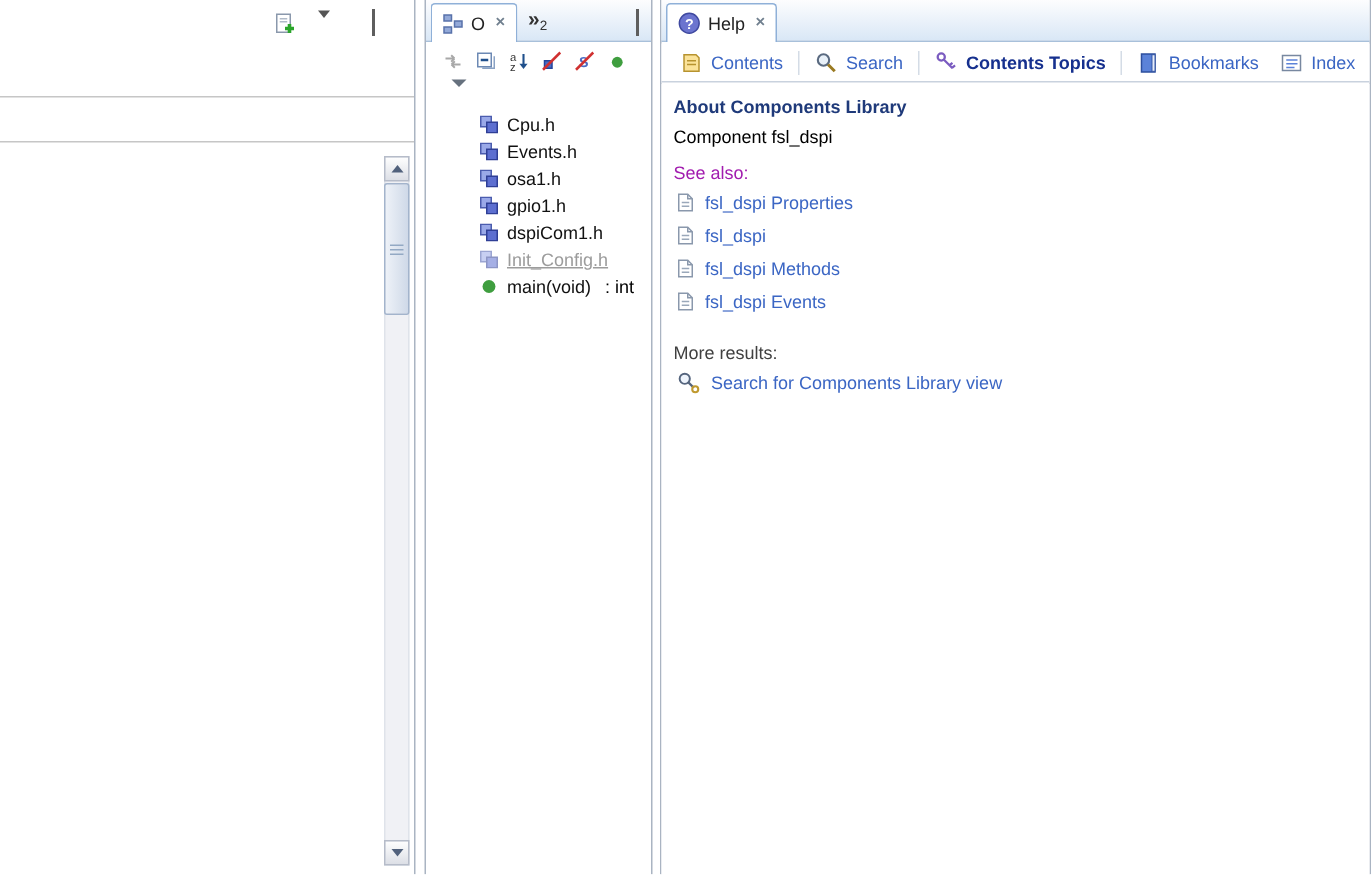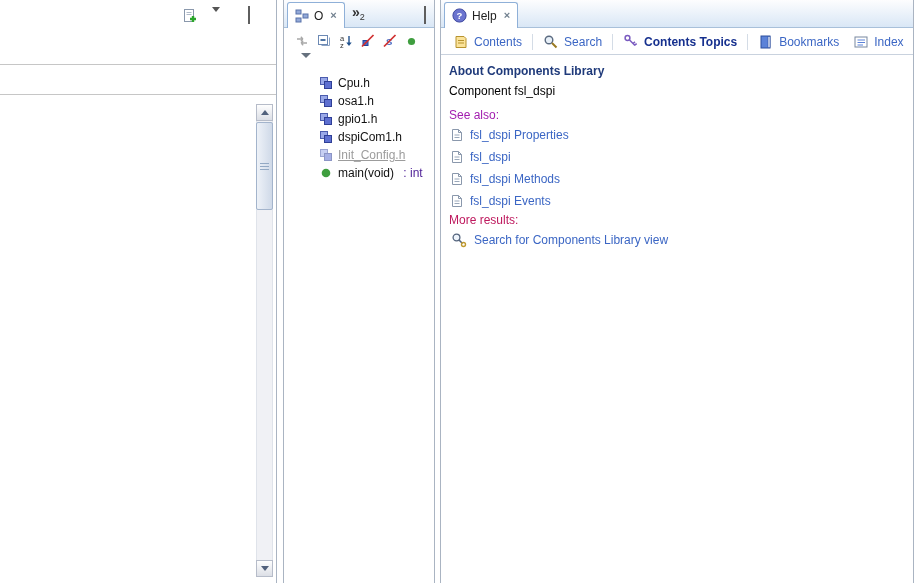--- a/index.html
+++ b/index.html
@@ -46,35 +46,35 @@
   
   .otb{position:absolute;top:30px;left:0;right:0;height:22px;display:flex;align-items:center;gap:5px;padding-left:9px;background:#fff;}
   .otb .tool{width:17px;height:17px;display:flex;align-items:center;justify-content:center;}
   .view-menu{position:absolute;top:58px;left:17px;}
   .view-menu .tri{border-left:5px solid transparent;border-right:5px solid transparent;border-top:5px solid #66717e;width:0;height:0;}
   .olist{position:absolute;top:74px;left:0;right:0;}
   .orow{height:18px;display:flex;align-items:center;gap:6px;padding-left:36px;}
   .orow .lbl{color:#111;white-space:nowrap;}
   .orow.disabled .lbl{color:#9c9c9c;text-decoration:underline;}
   .orow.disabled .oicon{opacity:.55;}
-  .suffix{color:#4c1d95;white-space:pre;}
+  .suffix{color:#000000;white-space:pre;}
 
   
   .htb{position:absolute;top:29px;left:0;right:0;height:26px;background:#fff;border-bottom:1px solid #c9d2de;
        display:flex;align-items:center;padding-left:12px;gap:6px;box-sizing:border-box;}
   .htool{display:flex;align-items:center;gap:5px;color:#3b66c4;white-space:nowrap;}
   .htool.active{color:#16308e;font-weight:bold;}
   .hsep{width:1px;height:16px;background:#d4dce6;margin:0 4px;}
   .hcontent{position:absolute;top:56px;left:0;right:0;bottom:0;background:#fff;padding:8px 8px 0 8px;box-sizing:border-box;}
   .h-title{font-weight:bold;color:#1f3a7a;margin-bottom:6px;}
   .h-sub{color:#000;margin-bottom:10px;}
   .h-see{color:#a21caf;margin-bottom:2px;}
   .link-row{height:22px;display:flex;align-items:center;gap:7px;padding-left:2px;}
   .hlink{color:#3b66c4;white-space:nowrap;}
-  .h-more{color:#be185d;margin-top:1px;margin-bottom:2px;}
+  .h-more{color:#404040;margin-top:16px;margin-bottom:2px;}
   svg{display:block;}
 </style>
 </head>
 <body>
 
 <div id="app">
 
   <div class="panel" id="left-panel">
     <div class="left-toolbar">
       <span class="lt-item" style="left:182px;top:2px;">
@@ -181,20 +181,29 @@
           </span>
         <span class="lbl">Cpu.h</span>
       </div>
       <div class="orow">
         <span class="oicon">
             <svg width="12" height="12" viewBox="0 0 12 12">
               <rect x="0.5" y="0.5" width="7" height="7" fill="#9aa9e8" stroke="#4b5cae"></rect>
               <rect x="4.5" y="4.5" width="7" height="7" fill="#5d6fd0" stroke="#2f3f96"></rect>
             </svg>
           </span>
+        <span class="lbl">Events.h</span>
+      </div>
+      <div class="orow">
+        <span class="oicon">
+            <svg width="12" height="12" viewBox="0 0 12 12">
+              <rect x="0.5" y="0.5" width="7" height="7" fill="#9aa9e8" stroke="#4b5cae"></rect>
+              <rect x="4.5" y="4.5" width="7" height="7" fill="#5d6fd0" stroke="#2f3f96"></rect>
+            </svg>
+          </span>
         <span class="lbl">osa1.h</span>
       </div>
       <div class="orow">
         <span class="oicon">
             <svg width="12" height="12" viewBox="0 0 12 12">
               <rect x="0.5" y="0.5" width="7" height="7" fill="#9aa9e8" stroke="#4b5cae"></rect>
               <rect x="4.5" y="4.5" width="7" height="7" fill="#5d6fd0" stroke="#2f3f96"></rect>
             </svg>
           </span>
         <span class="lbl">gpio1.h</span>

